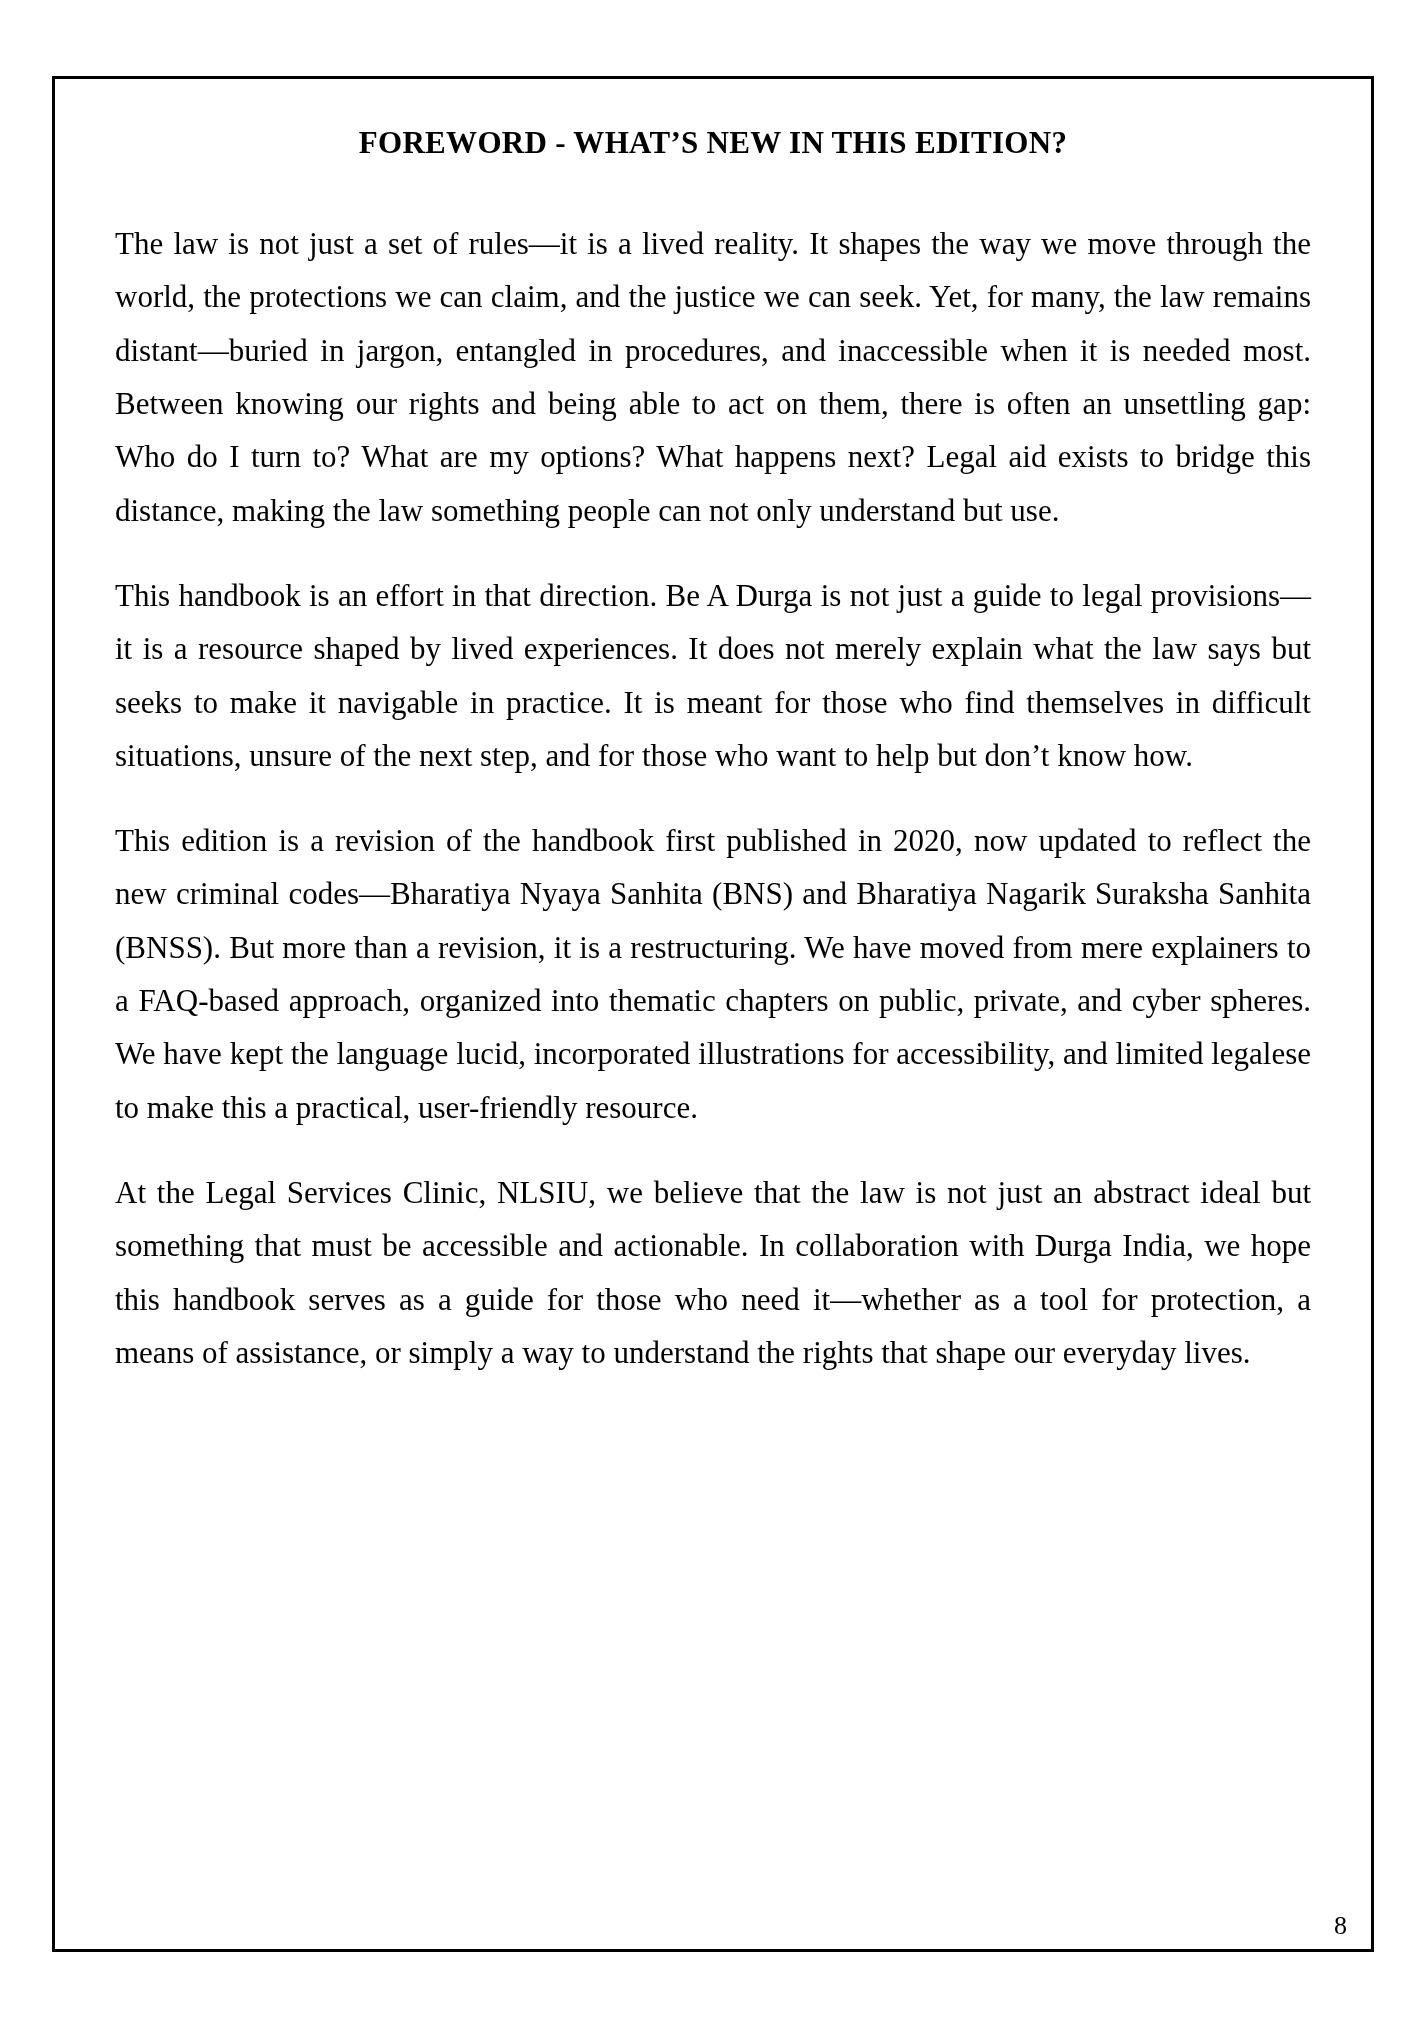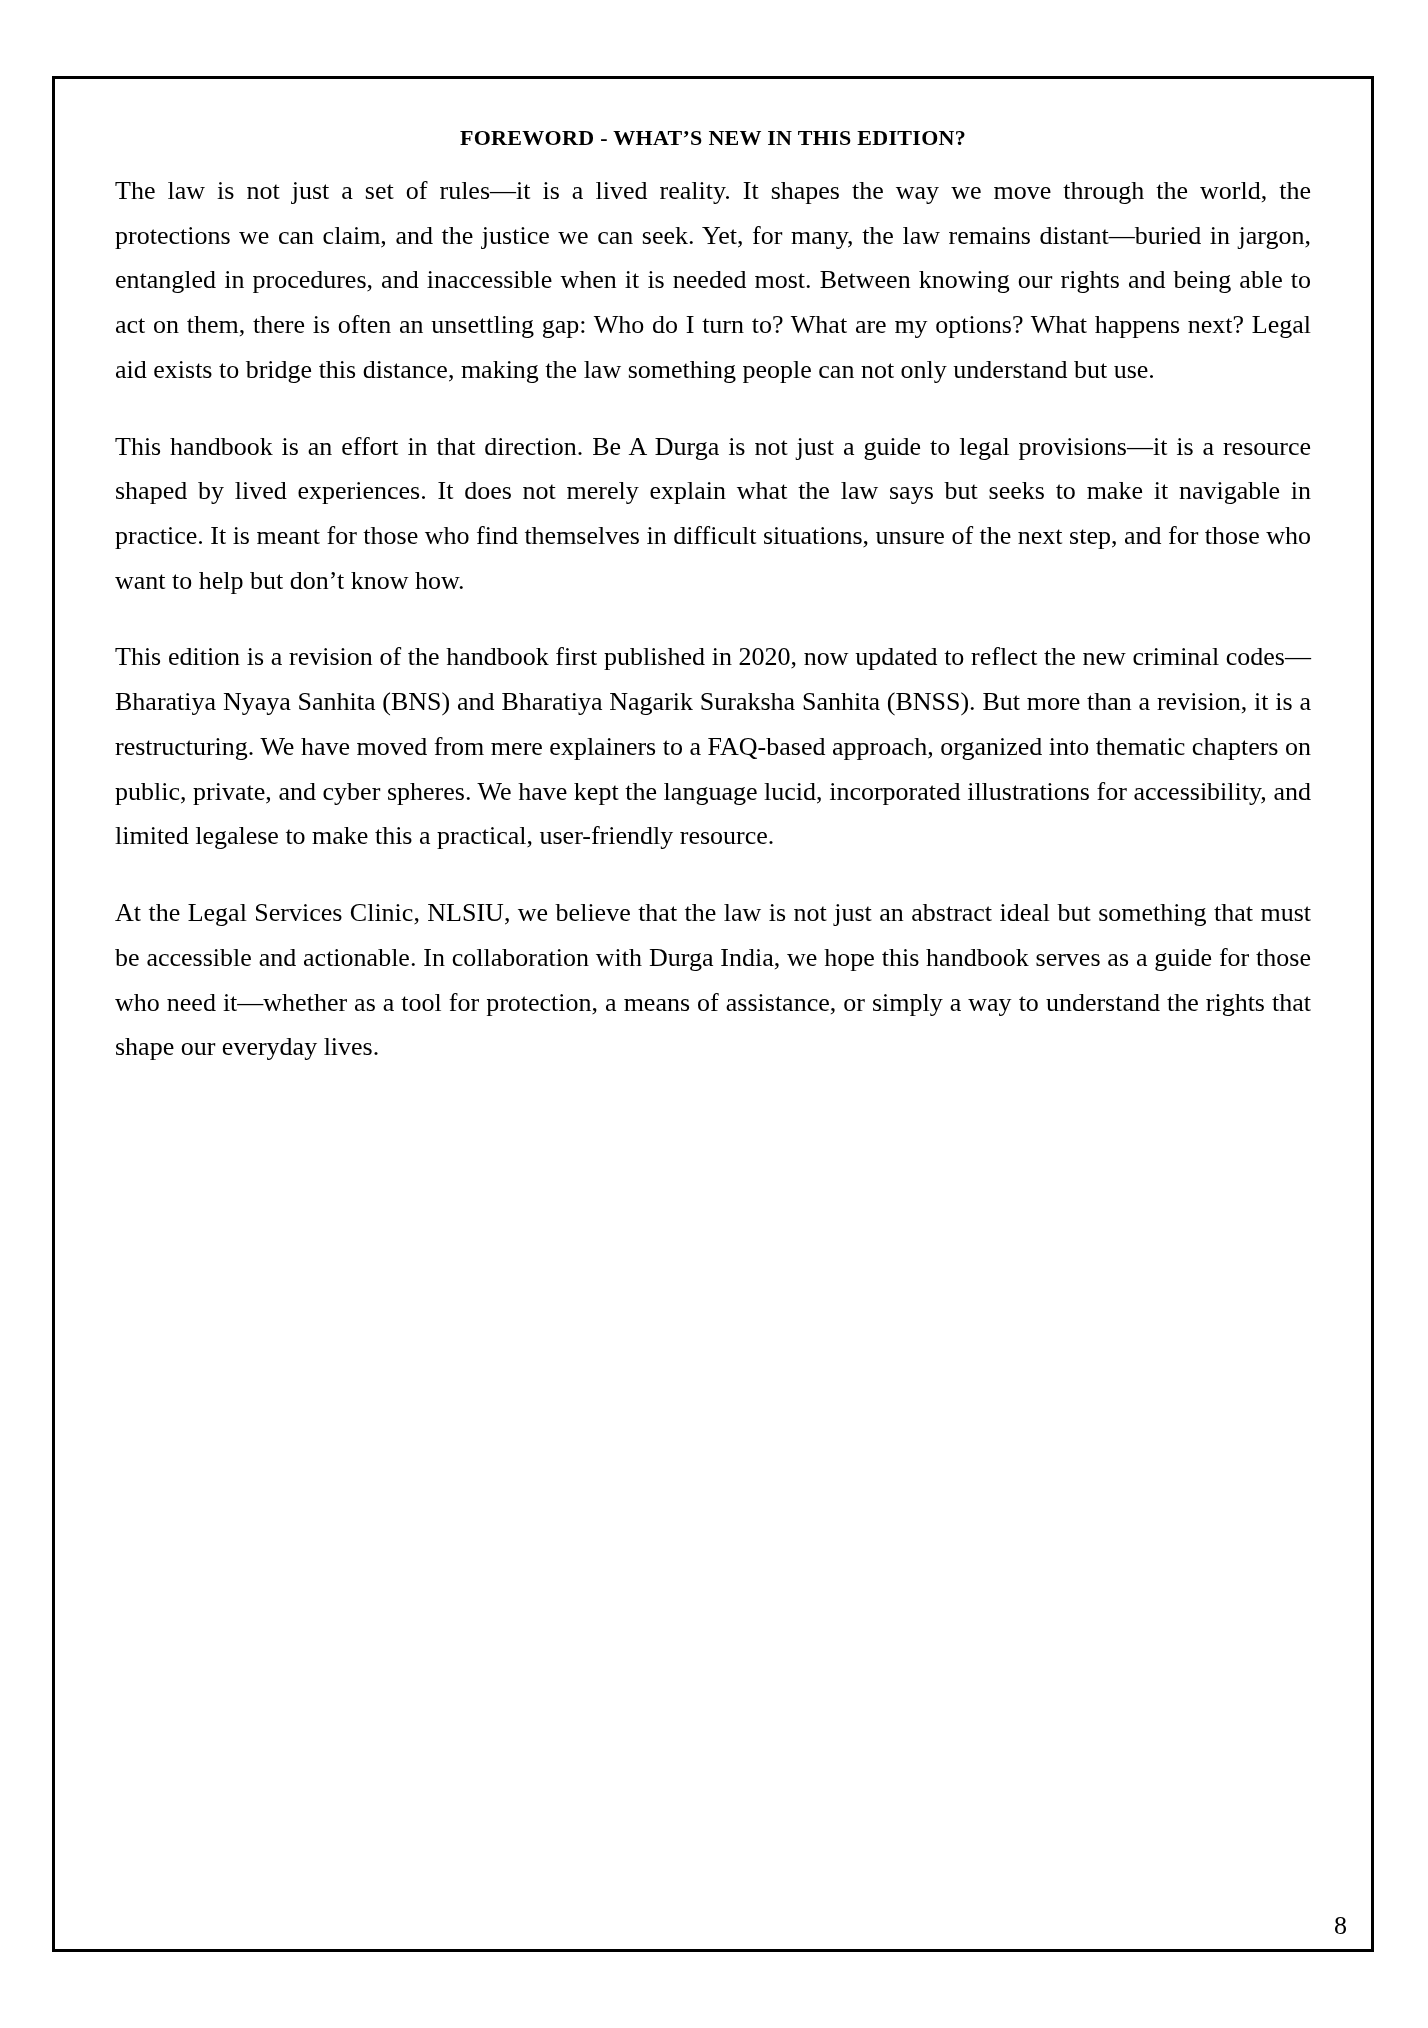--- a/index.html
+++ b/index.html
@@ -26,28 +26,28 @@
   }
   .page-inner {
     position: absolute;
     left: 60px;
     top: 46px;
     right: 60px;
     bottom: 20px;
   }
   .doc-title {
     text-align: center;
-    font-size: 22px;
+    font-size: 31px;
     font-weight: bold;
     letter-spacing: 0.3px;
-    margin: 0 0 18px 0;
+    margin: 0 0 56px 0;
     font-family: "Liberation Serif", "DejaVu Serif", serif;
   }
   .para {
-    font-size: 26px;
+    font-size: 31px;
     line-height: 1.72;
     text-align: justify;
     text-justify: inter-word;
     margin: 0 0 32px 0;
     hyphens: none;
   }
   .para:last-of-type {
     margin-bottom: 0;
   }
   .signature-block {

